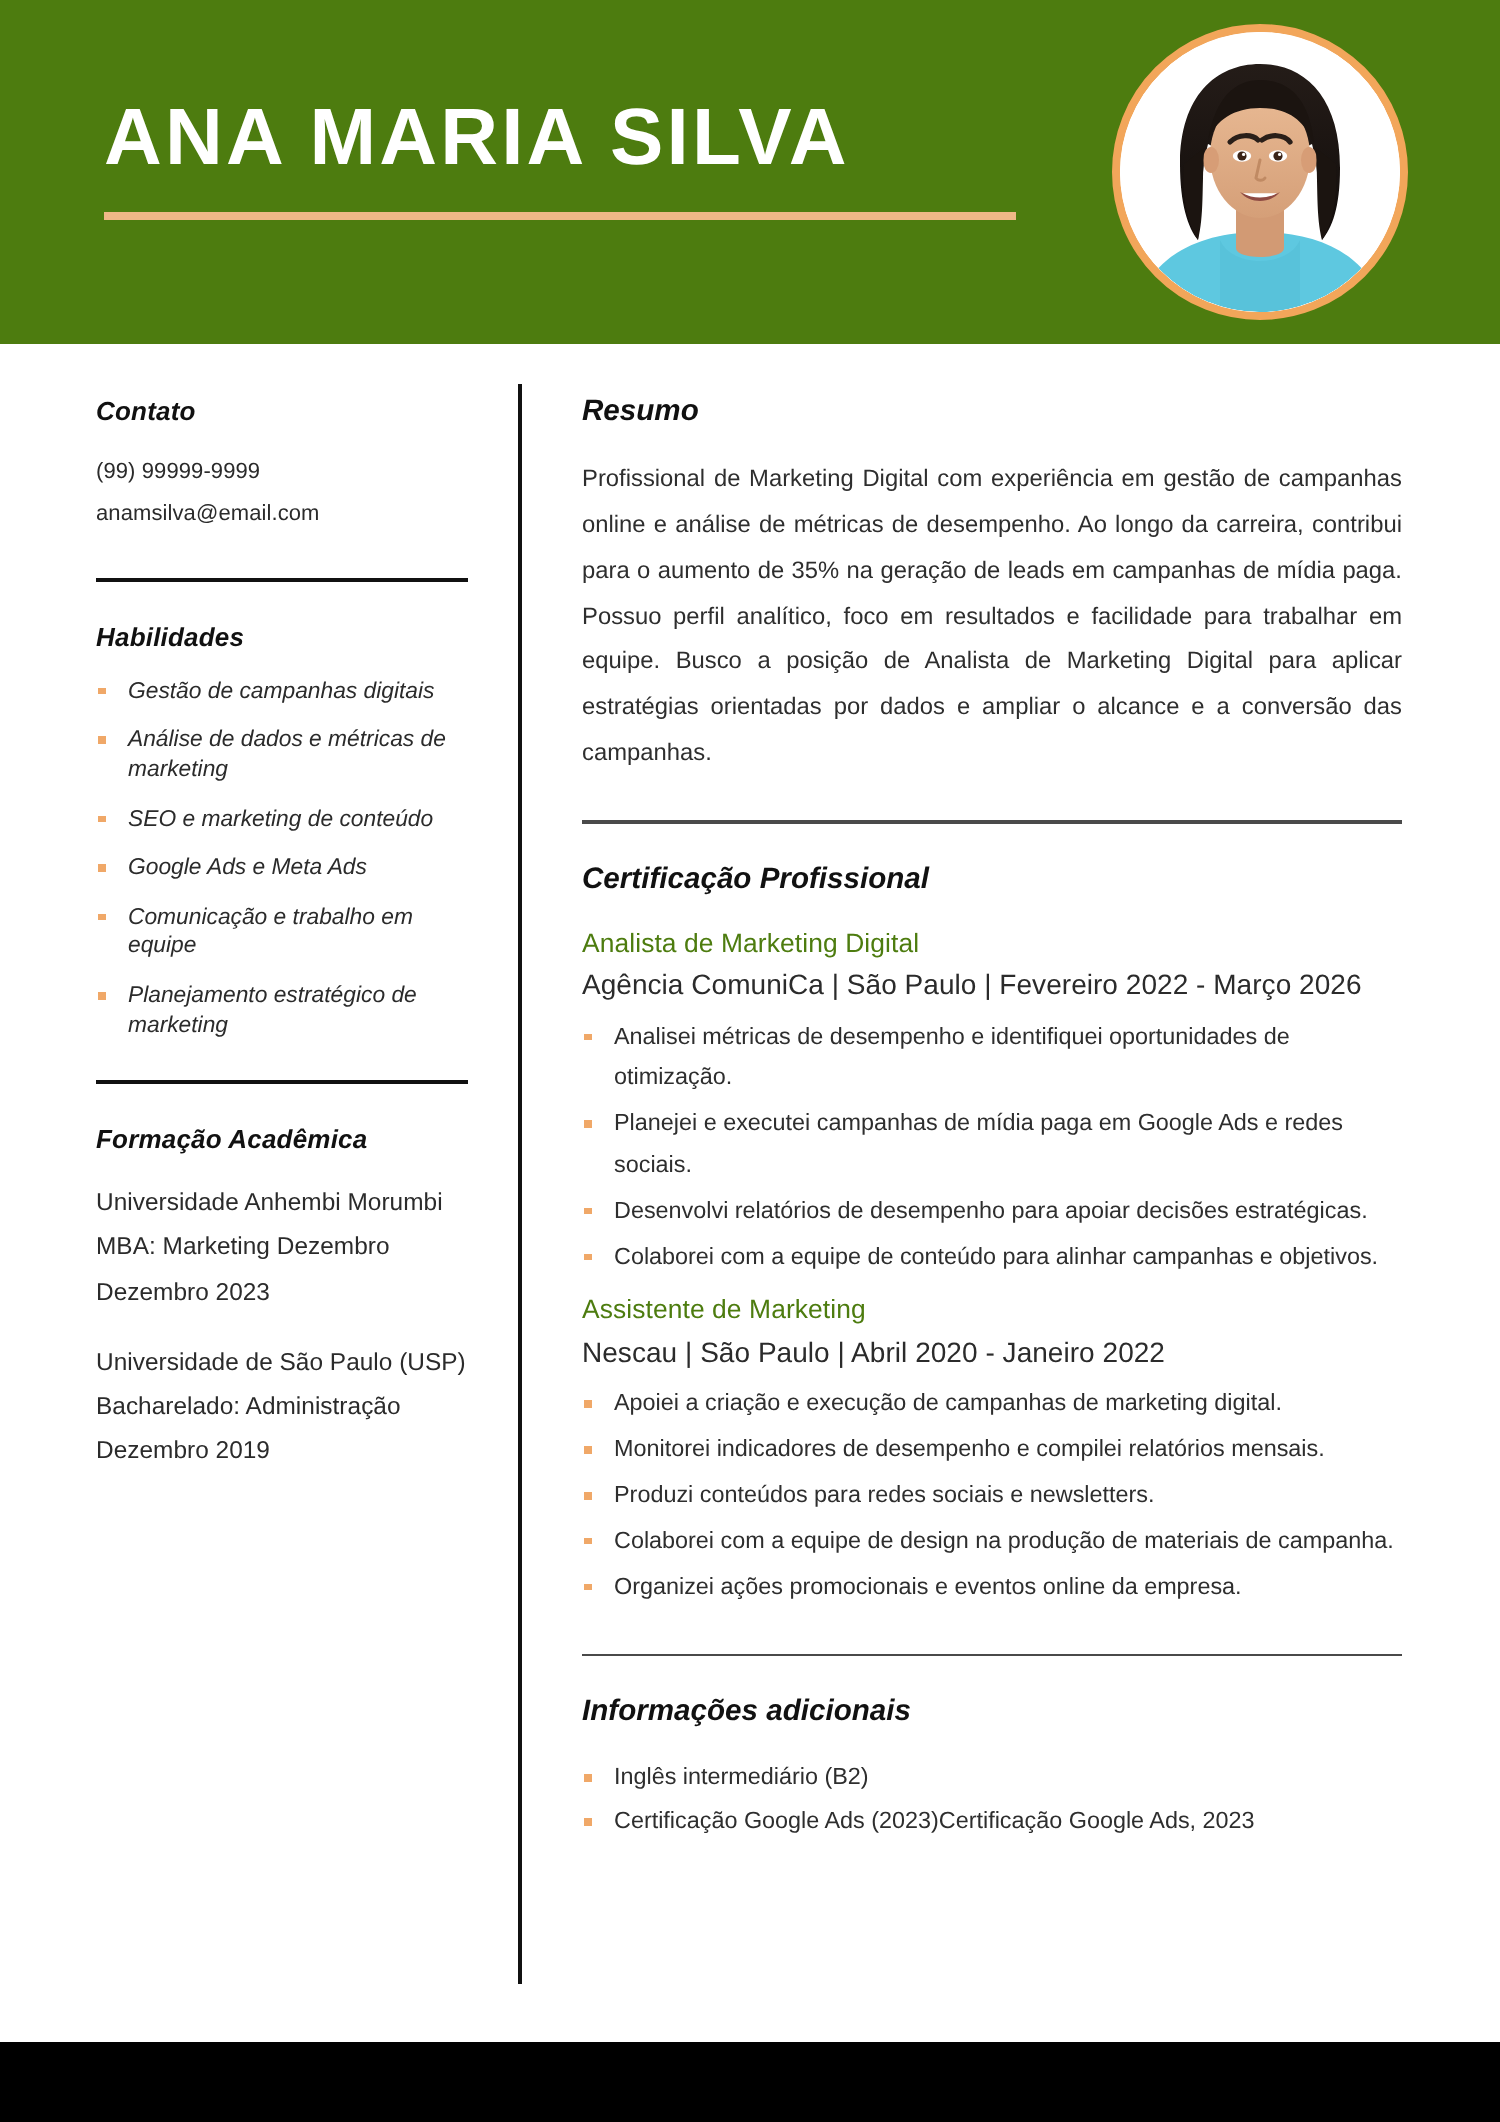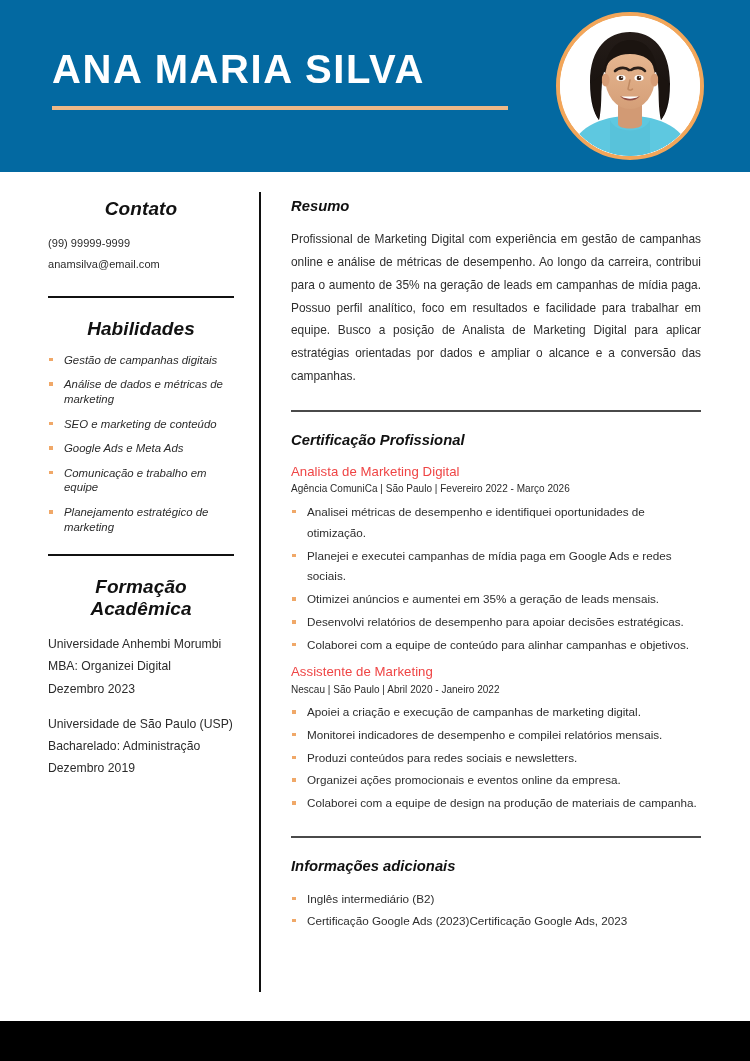--- a/index.html
+++ b/index.html
@@ -22,21 +22,21 @@
     background: #ffffff;
     overflow: hidden;
     margin: 0 auto;
   }
 
   
   .header {
     position: relative;
     width: 750px;
     height: 172px;
-    background: #0369a1;
+    background: #4d7c0f;
   }
 
   .header-name-block {
     position: absolute;
     left: 52px;
     top: 48px;
     width: 450px;
   }
 
   .header-name {
@@ -96,27 +96,26 @@
 
   
   .left-col {
     position: absolute;
     left: 48px;
     top: 26px;
     width: 186px;
   }
 
   .left-col .sec-title {
-    font-size: 19px;
+    font-size: 13px;
     font-weight: bold;
     font-style: italic;
     color: #111111;
     letter-spacing: 0.1px;
     margin-bottom: 13px;
-    text-align: center;
   }
 
   .left-col .contact-line {
     font-size: 11px;
     color: #2b2b2b;
     line-height: 1.95;
     letter-spacing: 0.05px;
   }
 
   .left-divider {
@@ -183,27 +182,27 @@
   .right-divider {
     width: 410px;
     height: 1.6px;
     background: #4a4a4a;
     margin: 22px 0 20px 0;
   }
 
   .job-title {
     font-size: 13.2px;
     font-weight: normal;
-    color: #ef4444;
+    color: #4d7c0f;
     line-height: 1.5;
     letter-spacing: 0.05px;
   }
 
   .job-meta {
-    font-size: 10px;
+    font-size: 14px;
     color: #2b2b2b;
     line-height: 1.65;
     margin-bottom: 4px;
     letter-spacing: 0.02px;
   }
 
   .bullet-list { list-style: none; margin-bottom: 6px; }
 
   .bullet-item {
     position: relative;
@@ -353,21 +352,21 @@
         </ul>
       </div>
 
       <div class="left-divider"></div>
 
       <div>
         <div class="sec-title">Formação Acadêmica</div>
 
         <div class="edu-block">
           <div>Universidade Anhembi Morumbi</div>
-          <div>MBA: Organizei Digital</div>
+          <div>MBA: Marketing Dezembro</div>
           <div>Dezembro 2023</div>
         </div>
 
         <div class="edu-block">
           <div>Universidade de São Paulo (USP)</div>
           <div>Bacharelado: Administração</div>
           <div>Dezembro 2019</div>
         </div>
       </div>
 
@@ -384,35 +383,34 @@
 
       <div>
         <div class="sec-title">Certificação Profissional</div>
 
         <div class="job-group">
           <div class="job-title">Analista de Marketing Digital</div>
           <div class="job-meta">Agência ComuniCa | São Paulo | Fevereiro 2022 - Março 2026</div>
           <ul class="bullet-list">
             <li class="bullet-item">Analisei métricas de desempenho e identifiquei oportunidades de otimização.</li>
             <li class="bullet-item">Planejei e executei campanhas de mídia paga em Google Ads e redes sociais.</li>
-            <li class="bullet-item">Otimizei anúncios e aumentei em 35% a geração de leads mensais.</li>
             <li class="bullet-item">Desenvolvi relatórios de desempenho para apoiar decisões estratégicas.</li>
             <li class="bullet-item">Colaborei com a equipe de conteúdo para alinhar campanhas e objetivos.</li>
           </ul>
         </div>
 
         <div class="job-group">
           <div class="job-title">Assistente de Marketing</div>
           <div class="job-meta">Nescau | São Paulo | Abril 2020 - Janeiro 2022</div>
           <ul class="bullet-list">
             <li class="bullet-item">Apoiei a criação e execução de campanhas de marketing digital.</li>
             <li class="bullet-item">Monitorei indicadores de desempenho e compilei relatórios mensais.</li>
             <li class="bullet-item">Produzi conteúdos para redes sociais e newsletters.</li>
+            <li class="bullet-item">Colaborei com a equipe de design na produção de materiais de campanha.</li>
             <li class="bullet-item">Organizei ações promocionais e eventos online da empresa.</li>
-            <li class="bullet-item">Colaborei com a equipe de design na produção de materiais de campanha.</li>
           </ul>
         </div>
       </div>
 
       <div class="right-divider"></div>
 
       <div>
         <div class="sec-title">Informações adicionais</div>
         <ul class="extra-list">
           <li class="extra-item">Inglês intermediário (B2)</li>

